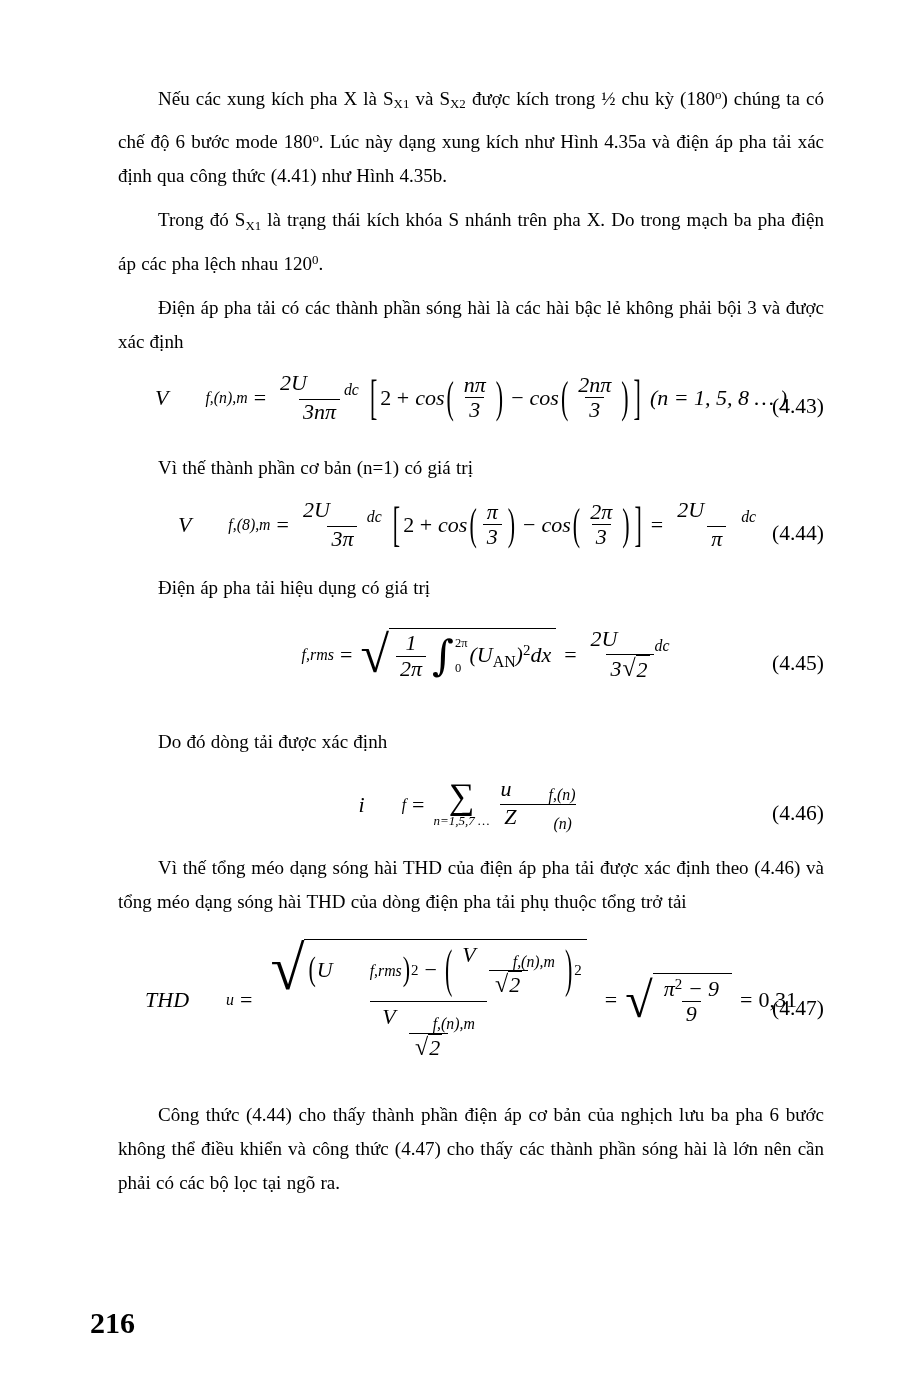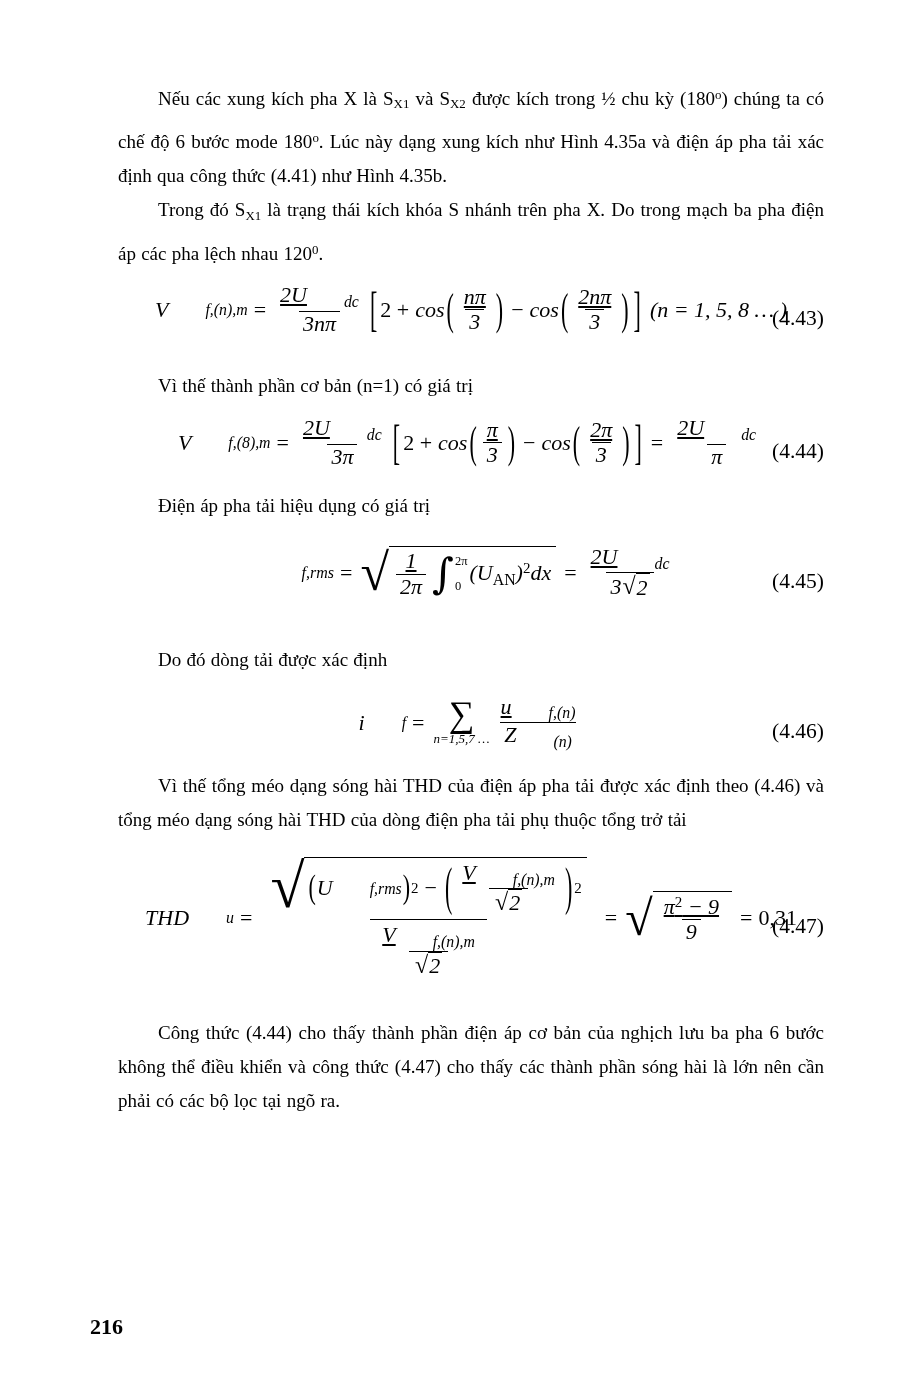--- a/index.html
+++ b/index.html
@@ -24,21 +24,21 @@
   }
   p.para {
     margin: 0 0 0 0;
     font-size: 19px;
     line-height: 34px;
     text-align: justify;
     text-justify: inter-word;
     text-indent: 40px;
     word-spacing: 0.5px;
   }
-  p.para.tight { }
+  p.para.tight { margin-top: 10px; }
   sub { font-size: 0.68em; vertical-align: -0.28em; }
   sup { font-size: 0.68em; vertical-align: 0.45em; }
 
   
   .eq-row {
     position: relative;
     width: 100%;
     display: flex;
     align-items: center;
     justify-content: center;
@@ -61,21 +61,21 @@
   }
   .math .up { font-style: normal; }
   .frac {
     display: inline-flex;
     flex-direction: column;
     align-items: center;
     vertical-align: middle;
     margin: 0 4px;
     line-height: 1.12;
   }
-  .frac .num { padding: 0 4px; text-decoration: underline; }
+  .frac .num { padding: 0 4px; }
   .frac .den { padding: 0 4px; border-top: 1.3px solid #000; }
   .big-paren {
     display: inline-block;
     font-style: normal;
     font-size: 1em;
     transform: scaleY(2.05);
     transform-origin: center;
     margin: 0 2px;
   }
   .big-bracket {
@@ -132,38 +132,39 @@
     justify-content: space-between;
     font-size: 12.5px;
     height: 40px;
     font-style: normal;
     margin-left: 1px;
   }
   .page-number {
     position: absolute;
     left: 90px;
     bottom: 48px;
-    font-size: 22px;
+    font-size: 30px;
     font-weight: bold;
   }
   .sp { display: inline-block; width: 6px; }
 </style>
 </head>
 <body>
 
 <div class="page">
 
   <p class="para">
     <span>Nếu các xung kích pha X là S</span><sub>X1</sub><span> và S</span><sub>X2</sub><span> được kích trong ½ chu kỳ (180</span><sup>o</sup><span>) chúng ta có chế độ 6 bước mode 180</span><sup>o</sup><span>. Lúc này dạng xung kích như Hình 4.35a và điện áp pha tải xác định qua công thức (4.41) như Hình 4.35b.</span>
   </p>
 
   <p class="para tight">
     <span>Trong đó S</span><sub>X1</sub><span> là trạng thái kích khóa S nhánh trên pha X. Do trong mạch ba pha điện áp các pha lệch nhau 120</span><sup>0</sup><span>.</span>
   </p>
 
+  <p class="para tight">Điện áp pha tải có các thành phần sóng hài là các hài bậc lẻ không phải bội 3 và được xác định</p>
 
   <div class="eq-row" style="height:78px;">
     <span class="math">
       <span>V</span>
         <span class="sub-it">f,(n),m</span>
       <span class="sp"></span>
         <span class="up">=</span>
         <span class="sp"></span>
       <span class="frac">
         <span class="num"><span>2U</span><span class="sub-it">dc</span></span>
@@ -189,21 +190,21 @@
         <span class="den">3</span>
       </span>
       <span class="big-paren">)</span>
       <span class="big-bracket">]</span>
       <span class="sp"></span>
         <span class="up" style="font-style:italic;">(n = 1, 5, 8 … )</span>
     </span>
     <span class="eq-num">(4.43)</span>
   </div>
 
-  <p class="para" style="margin-top:20px;">Vì thế thành phần cơ bản (n=1) có giá trị</p>
+  <p class="para" style="margin-top:14px;">Vì thế thành phần cơ bản (n=1) có giá trị</p>
 
   <div class="eq-row" style="height:80px;">
     <span class="math">
       <span>V</span>
         <span class="sub-it">f,(8),m</span>
       <span class="sp"></span>
         <span class="up">=</span>
         <span class="sp"></span>
       <span class="frac">
         <span class="num"><span>2U</span><span class="sub-it">dc</span></span>

